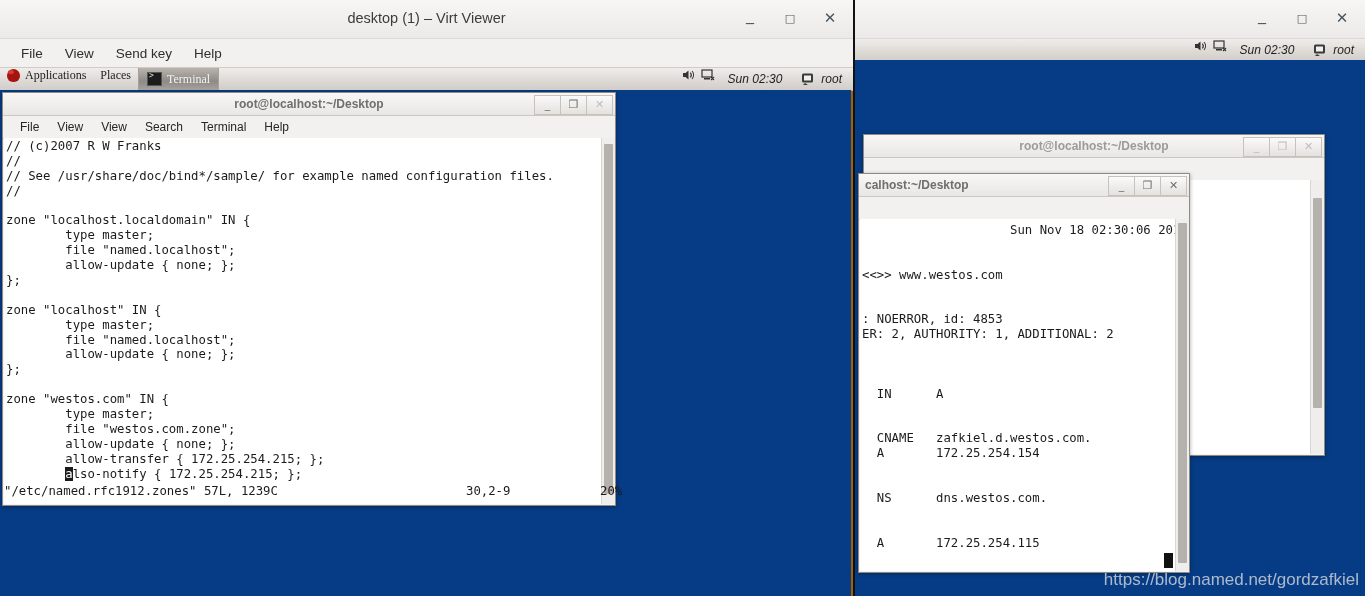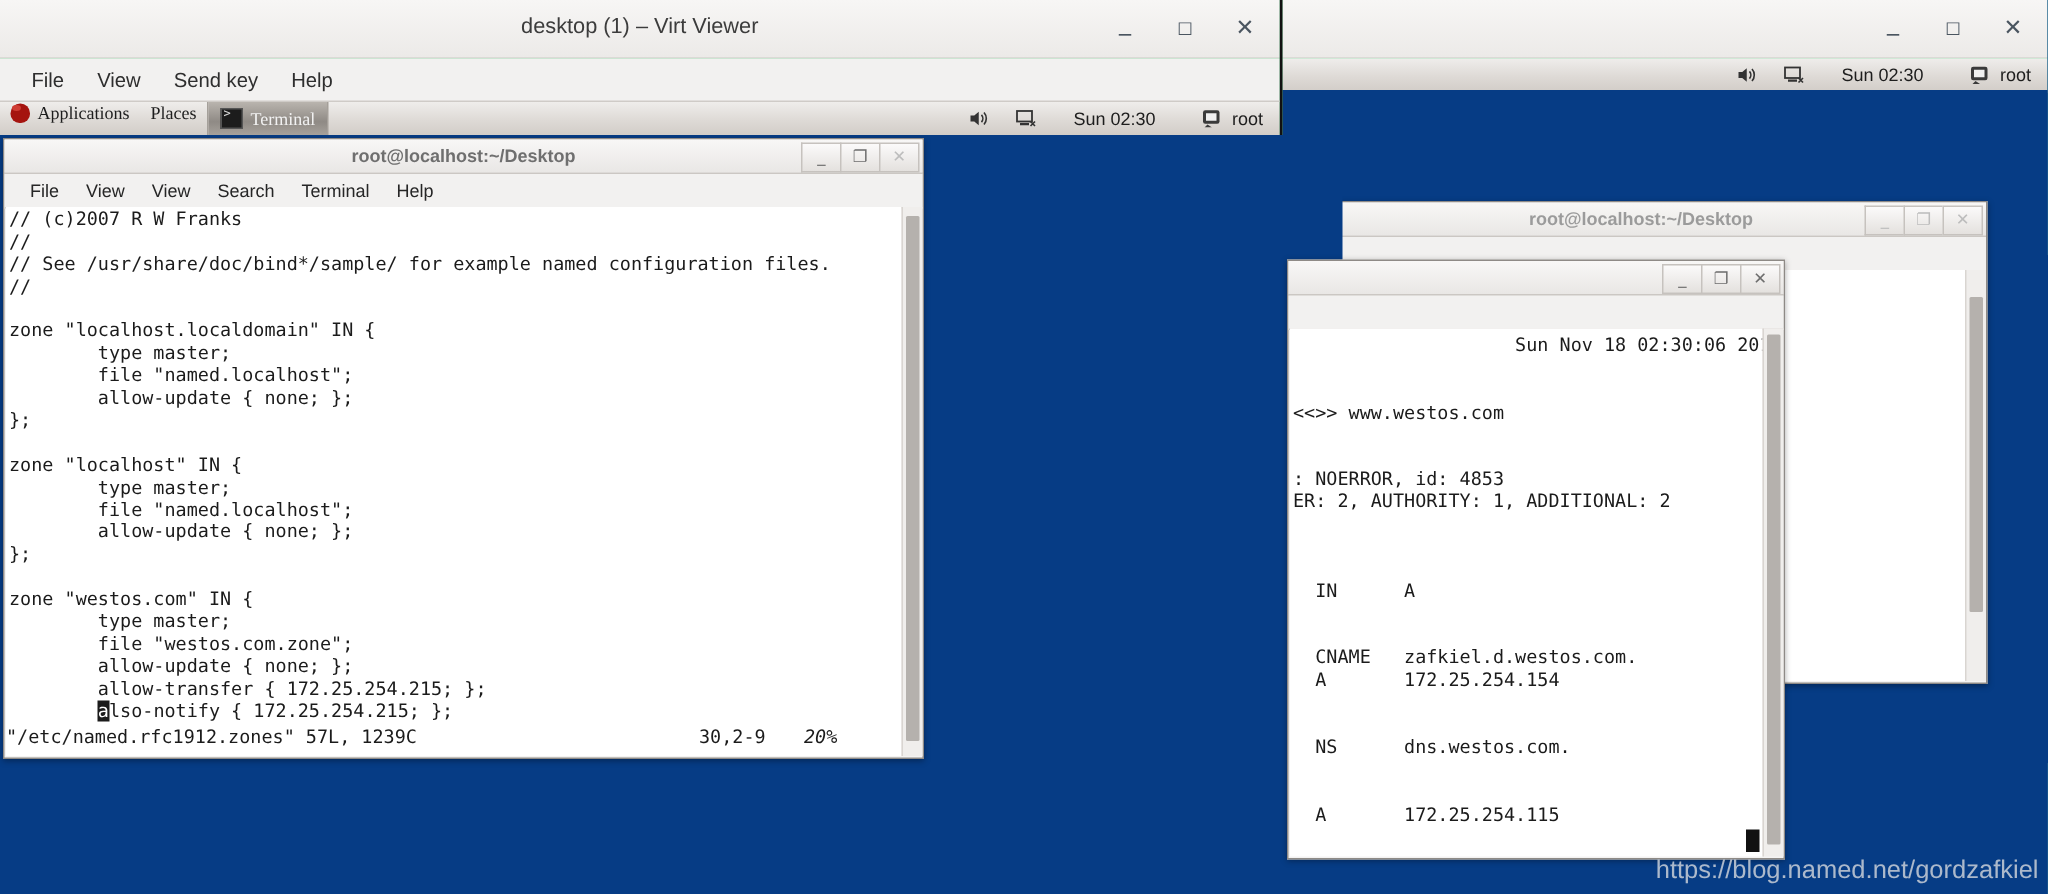--- a/index.html
+++ b/index.html
@@ -5,21 +5,21 @@
   html, body {
     margin: 0; padding: 0;
     width: 1365px; height: 596px;
     overflow: hidden;
     background: #063c85;
     font-family: "Liberation Sans", sans-serif;
   }
   #root { position: relative; width: 1365px; height: 596px; }
 
   
-  .vv-window { position: absolute; background: #86efac; }
+  .vv-window { position: absolute; background: #a16207; }
   .vv-titlebar {
     position: relative; height: 38px;
     background: linear-gradient(to bottom, #f7f6f5 0%, #eceae8 100%);
     border-bottom: 1px solid #dcd9d6;
   }
   .vv-title {
     position: absolute; left: 0; right: 0; top: 10px;
     text-align: center; font-size: 14.5px; color: #3c3c3c;
   }
   .vv-btns { position: absolute; top: 9px; display: flex; gap: 22px; }
@@ -50,21 +50,21 @@
     height: 22px;
     background: linear-gradient(to bottom,#efedeb 0%,#dedad6 55%,#d2cdc8 100%);
     border-bottom: 1px solid #b4afa9;
     display: flex; align-items: center;
     font-size: 12px; color: #1d1d1d;
     position: relative;
   }
   .panel-left { display: flex; align-items: flex-start; height: 100%; font-family: Liberation Serif, serif; }
   .panel-right {
     position: absolute; right: 4px; top: 0; height: 100%;
-    display: flex; align-items: center; gap: 17px;
+    display: flex; gap: 5px; font-style: italic;
   }
   .panel-item { padding: 0 7px; display: flex; align-items: center; gap: 5px; cursor: pointer; }
   .rh-logo {
     width: 13px; height: 13px; border-radius: 50% 50% 46% 46%;
     background: #a5140f; position: relative; display:inline-block;
   }
   .rh-logo::after{
     content:""; position:absolute; left:1px; top:1px; width:6px; height:4px;
     background:#cf3c33; border-radius:50%;
   }
@@ -79,21 +79,21 @@
     width: 13px; height: 12px; background: #1c1c1c;
     border: 1px solid #555; position: relative; display:inline-block;
   }
   .term-mini::after{
     content:">"; position:absolute; left:1px; top:-2px;
     font-size:8px; color:#d8d8d8; font-family:"DejaVu Sans Mono", monospace;
   }
   .tray-icon { width: 15px; height: 14px; position: relative; cursor: pointer; }
 
   
-  .desktop { background: #063c85; position: relative; overflow: hidden; padding-left: 44px; }
+  .desktop { background: #063c85; position: relative; overflow: hidden; }
 
   
   .term-win { position: absolute; background: #f4f3f2; border: 1px solid #8e8a86;
               box-shadow: 0 1px 4px rgba(0,0,0,.35); }
   .term-title {
     height: 22px; position: relative;
     background: linear-gradient(to bottom,#f8f7f6,#e9e7e5);
     border-bottom: 1px solid #cbc7c3;
   }
   .term-title-text {
@@ -325,20 +325,21 @@
         <div class="scrollbar" style="right:0; top:45px; bottom:1px;">
           <div class="scroll-thumb" style="top:6px; height:350px;"></div>
         </div>
       </div>
 
     </div>
   </div>
 
   <div class="term-win" style="left:858px; top:173px; width:330px; height:398px; z-index:40;">
     <div class="term-title">
+      <div class="term-title-text" style="text-align:left; left:6px;">calhost:~/Desktop</div>
       <div class="term-btns">
         <div class="tbtn">
           <span>_</span>
           </div>
         <div class="tbtn">
           <span>❐</span>
           </div>
         <div class="tbtn">
           <span>✕</span>
           </div>
@@ -347,17 +348,17 @@
     <div class="term-menu"></div>
     <div class="term-body" id="dig-body" style="left:1px; top:45px; right:14px; bottom:1px; padding:4px 0 0 2px;"><div class="term-line">                    Sun Nov 18 02:30:06 2018</div><div class="term-line">&nbsp;</div><div class="term-line">&nbsp;</div><div class="term-line">&lt;&lt;&gt;&gt; www.westos.com</div><div class="term-line">&nbsp;</div><div class="term-line">&nbsp;</div><div class="term-line">: NOERROR, id: 4853</div><div class="term-line">ER: 2, AUTHORITY: 1, ADDITIONAL: 2</div><div class="term-line">&nbsp;</div><div class="term-line">&nbsp;</div><div class="term-line">&nbsp;</div><div class="term-line">  IN      A</div><div class="term-line">&nbsp;</div><div class="term-line">&nbsp;</div><div class="term-line">  CNAME   zafkiel.d.westos.com.</div><div class="term-line">  A       172.25.254.154</div><div class="term-line">&nbsp;</div><div class="term-line">&nbsp;</div><div class="term-line">  NS      dns.westos.com.</div><div class="term-line">&nbsp;</div><div class="term-line">&nbsp;</div><div class="term-line">  A       172.25.254.115</div></div>
     <div class="scrollbar" style="right:0; top:45px; bottom:1px;">
       <div class="scroll-thumb" style="top:4px; height:340px;"></div>
     </div>
     <div class="blk-cursor" style="right:16px; bottom:4px; width:9px; height:15px;"></div>
   </div>
 
   <div class="status-line" style="left:4px; top:484px; z-index:30;">"/etc/named.rfc1912.zones" 57L, 1239C</div>
   <div class="status-line" style="left:466px; top:484px; z-index:30;">30,2-9</div>
-  <div class="status-line" style="left:536px; top:484px; z-index:30;font-style:italic;">20%</div>
+  <div class="status-line" style="left:600px; top:484px; z-index:30;">20%</div>
 
   <div class="watermark" style="right:6px; bottom:6px; z-index:90;">https://blog.named.net/gordzafkiel</div>
 
 </div>
 
 </body></html>

